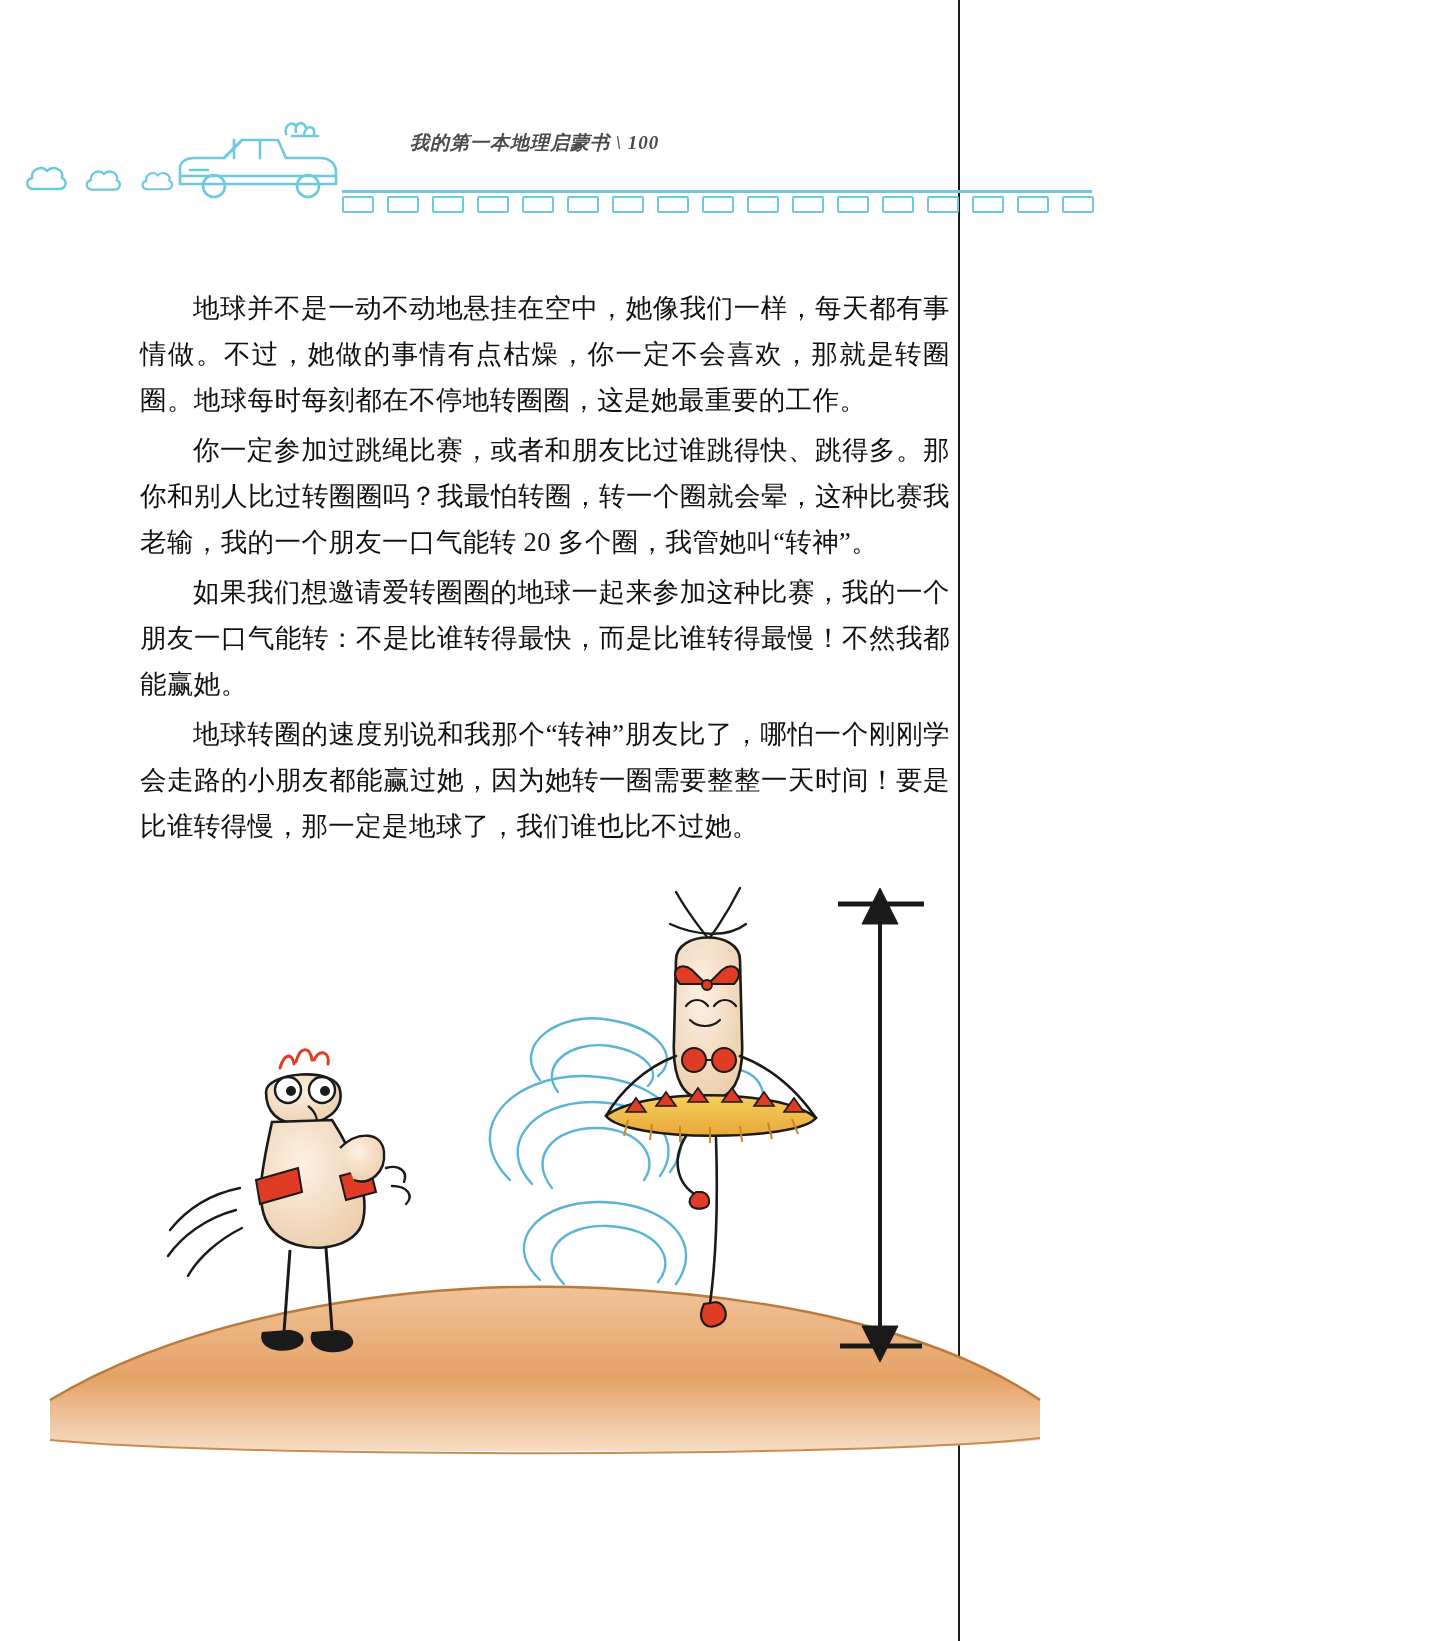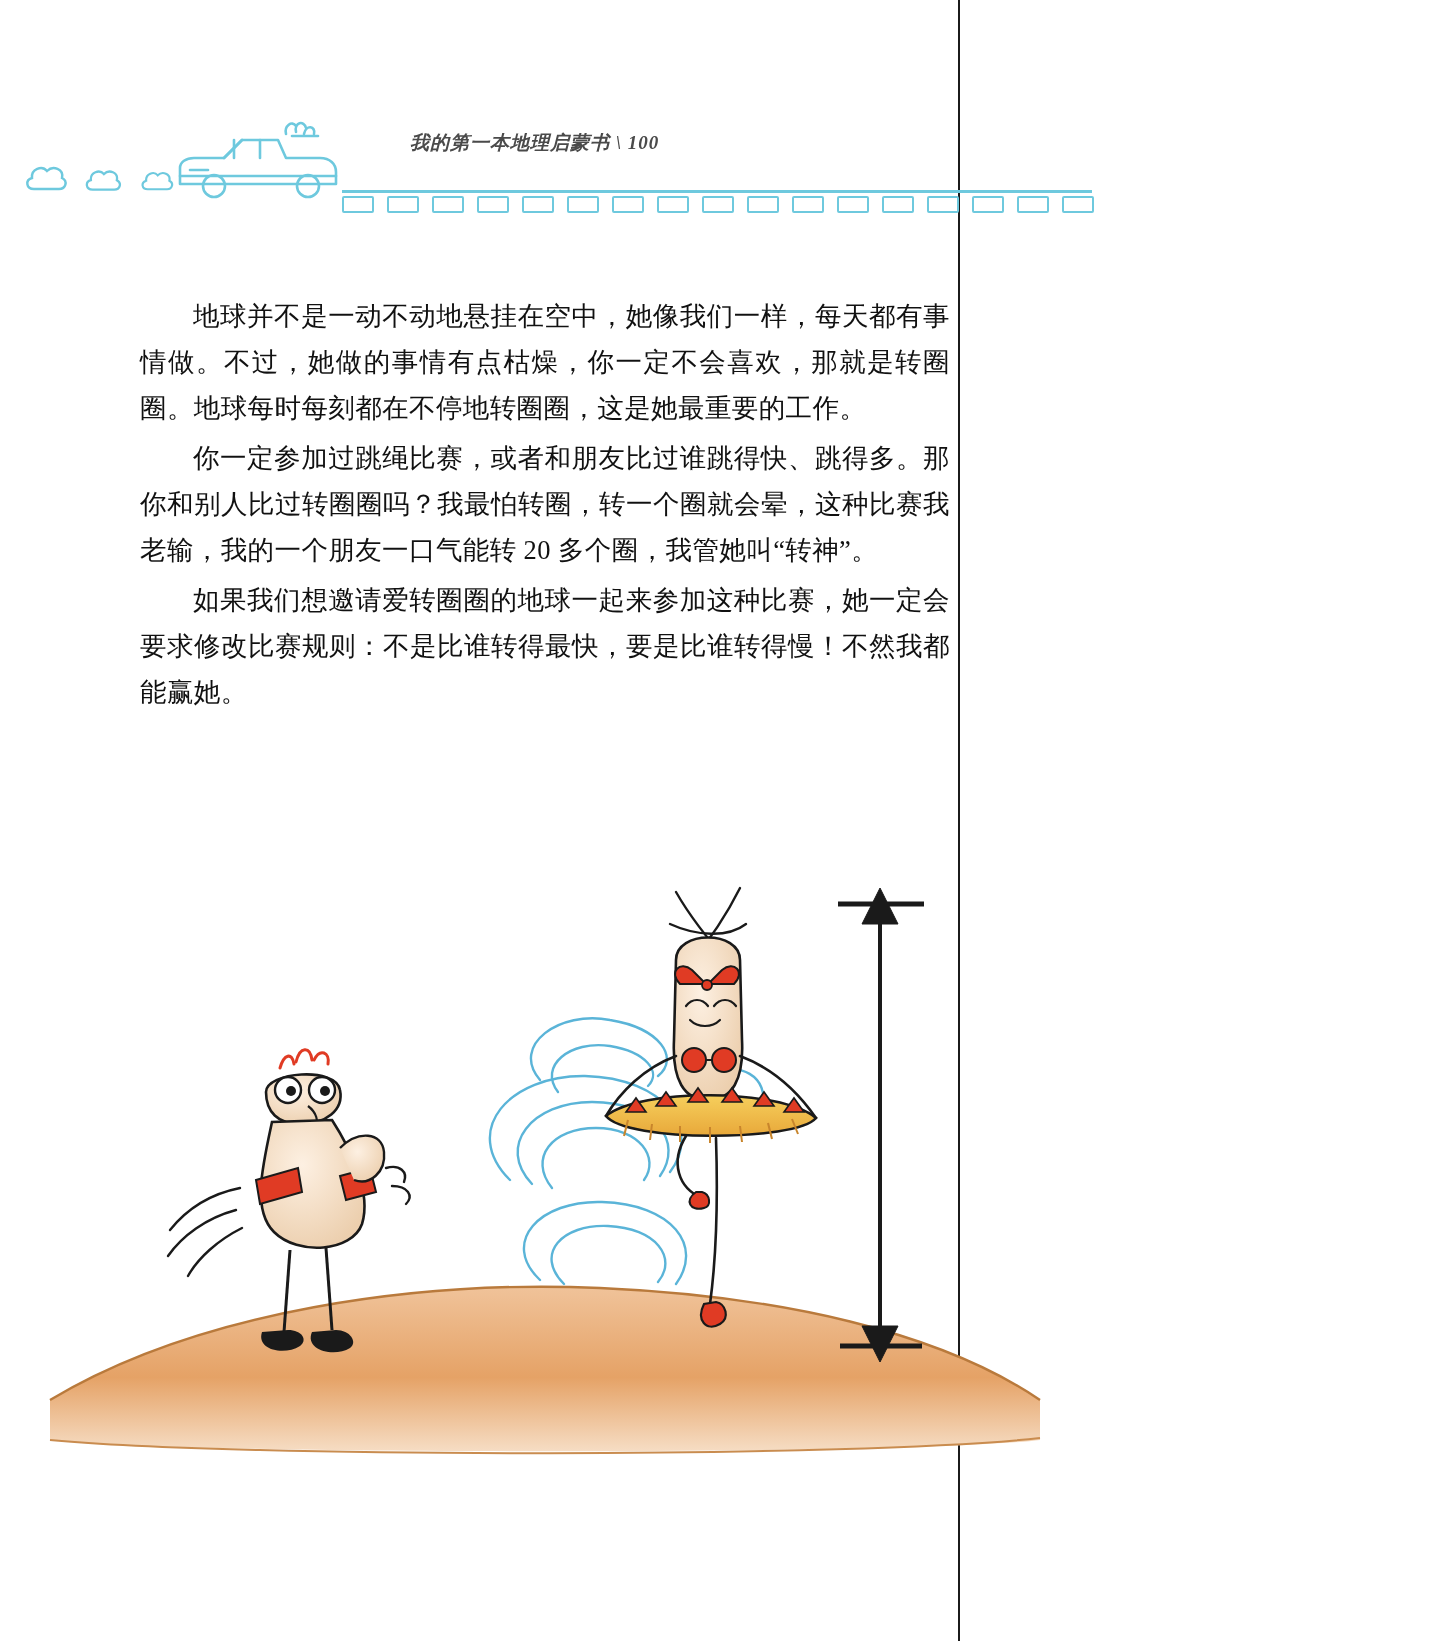--- a/index.html
+++ b/index.html
@@ -90,21 +90,20 @@
     stroke: #6ec9de;
     fill: none;
   }
 
   
   .content {
     position: absolute;
     left: 0;
     top: 285px;
     width: 1100px;
-    margin-top: 8px;
   }
   p.para {
     margin: 0 0 4px 0;
     padding: 0;
     width: 810px;
     margin-left: 140px;
     text-indent: 2em;
     font-family: "Liberation Serif", "DejaVu Serif", serif;
     font-size: 26.5px;
     line-height: 46px;
@@ -177,21 +176,22 @@
         <div class="seg" style="left:675px"></div>
       <div class="seg" style="left:720px"></div>
     </div>
 
     <div class="header-title">我的第一本地理启蒙书 \ 100</div>
   </div>
 
   <div class="content">
     <p class="para">地球并不是一动不动地悬挂在空中，她像我们一样，每天都有事情做。不过，她做的事情有点枯燥，你一定不会喜欢，那就是转圈圈。地球每时每刻都在不停地转圈圈，这是她最重要的工作。</p>
     <p class="para">你一定参加过跳绳比赛，或者和朋友比过谁跳得快、跳得多。那你和别人比过转圈圈吗？我最怕转圈，转一个圈就会晕，这种比赛我老输，我的一个朋友一口气能转 20 多个圈，我管她叫“转神”。</p>
-    <p class="para">如果我们想邀请爱转圈圈的地球一起来参加这种比赛，她一定会要求修改比赛规则：不是比谁转得最快，要是比谁转得慢！不然我都能赢她。</p>
+    <p class="para">如果我们想邀请爱转圈圈的地球一起来参加这种比赛，我的一个朋友一口气能转：不是比谁转得最快，而是比谁转得最慢！不然我都能赢她。</p>
+    <p class="para">地球转圈的速度别说和我那个“转神”朋友比了，哪怕一个刚刚学会走路的小朋友都能赢过她，因为她转一圈需要整整一天时间！要是比谁转得慢，那一定是地球了，我们谁也比不过她。</p>
   </div>
 
   <div class="illus">
     <svg width="1020" height="600" viewBox="0 0 1020 600">
       <defs>
         <linearGradient id="sand" x1="0" y1="0" x2="0" y2="1">
           <stop offset="0%" stop-color="#f0c39a"></stop>
           <stop offset="55%" stop-color="#e5a266"></stop>
           <stop offset="100%" stop-color="#f6ddc4"></stop>
         </linearGradient>

